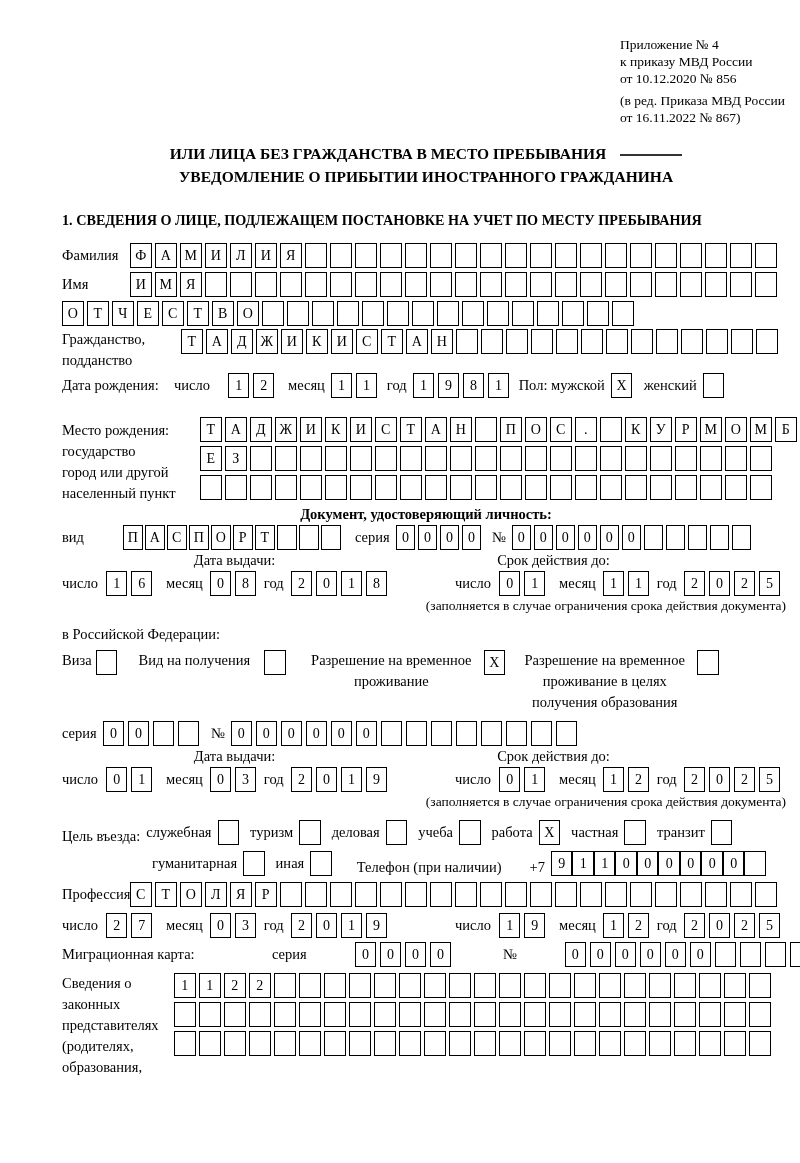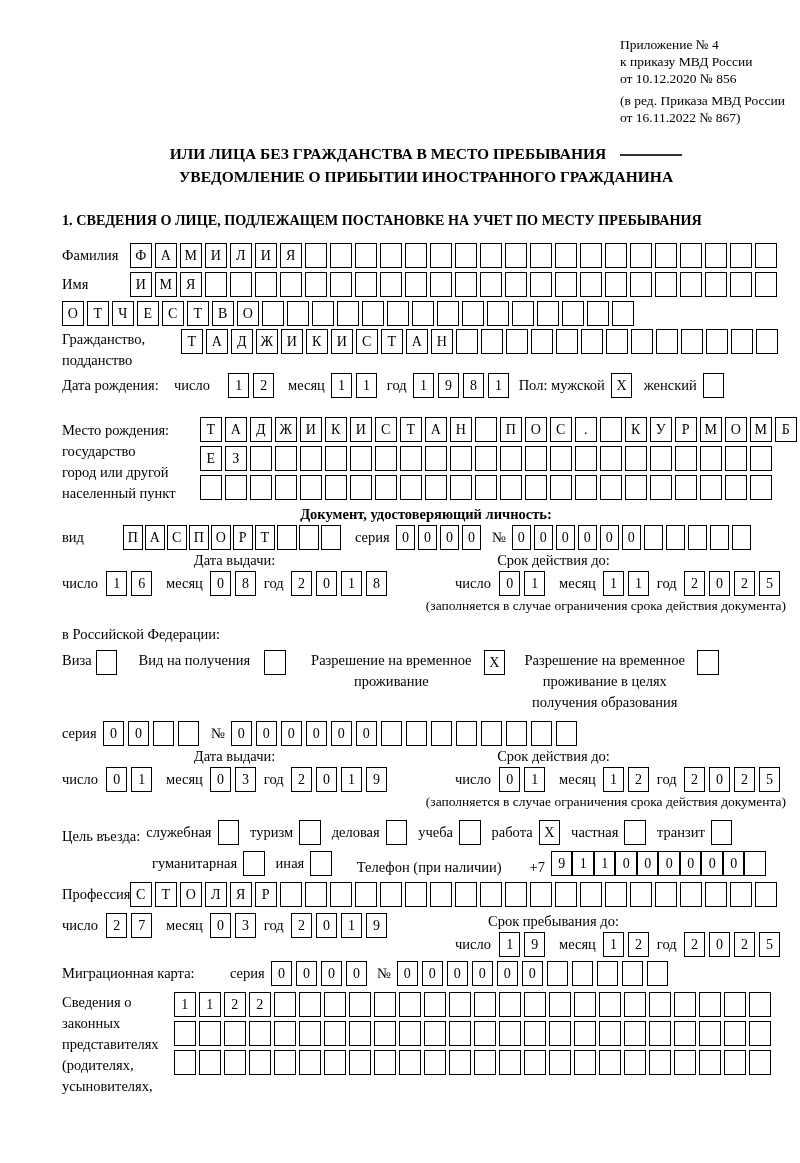--- a/index.html
+++ b/index.html
@@ -630,21 +630,20 @@
         <span class="dlabel" style="margin-left:4px;">год</span>
         <span style="display:flex;">
             <span class="cell">2</span>
             <span class="cell">0</span>
             <span class="cell">1</span>
             <span class="cell">9</span>
           </span>
       </div>
     </div>
     <div class="col-r">
-      <div class="date-heading" style="padding-right:90px;">Срок пребывания до:</div>
       <div class="dg" style="padding-left:48px;">
         <span>число</span>
           <span class="sp8"></span>
         <span style="display:flex;">
             <span class="cell">1</span>
             <span class="cell">9</span>
           </span>
         <span class="dlabel" style="margin-left:10px;">месяц</span>
         <span style="display:flex;">
             <span class="cell">1</span>
@@ -654,21 +653,21 @@
         <span style="display:flex;">
             <span class="cell">2</span>
             <span class="cell">0</span>
             <span class="cell">2</span>
             <span class="cell">5</span>
           </span>
       </div>
     </div>
   </div>
 
-  <div class="row" style="">
+  <div class="row" style="gap:42px;">
     <span class="lbl" style="width:168px;">Миграционная карта:</span>
     <span class="dlabel">серия</span>
     <span style="display:flex;">
         <span class="cell">0</span>
         <span class="cell">0</span>
         <span class="cell">0</span>
         <span class="cell">0</span>
       </span>
     <span class="dlabel" style="margin-left:6px;">№</span>
     <span style="display:flex;">
@@ -685,21 +684,21 @@
         <span class="cell"></span>
       </span>
   </div>
 
   <div class="row-top" style="margin-top:6px;">
     <span class="lbl lbl-2l" style="width:112px;">
       <span>Сведения о</span><br>
       <span>законных</span><br>
       <span>представителях</span><br>
       <span>(родителях,</span><br>
-      <span>усыновителях,</span><br>
+      <span>образования,</span><br>
       
     </span>
     <span class="boxcol">
       <span class="cells-line">
           <span class="cell">1</span>
           <span class="cell">1</span>
           <span class="cell">2</span>
           <span class="cell">2</span>
           <span class="cell"></span>
           <span class="cell"></span>

